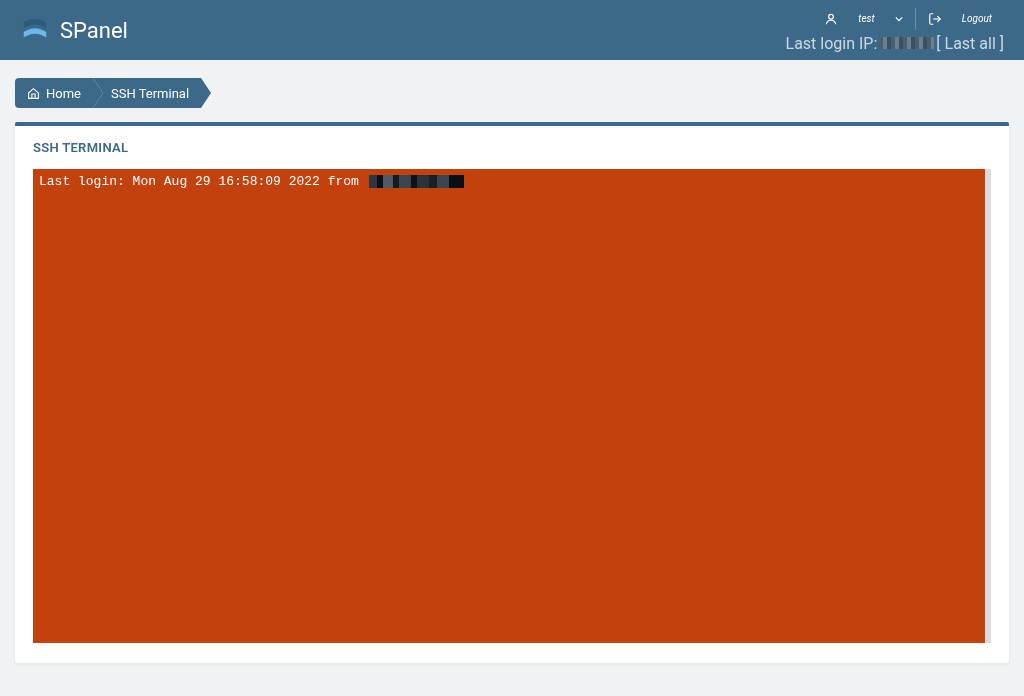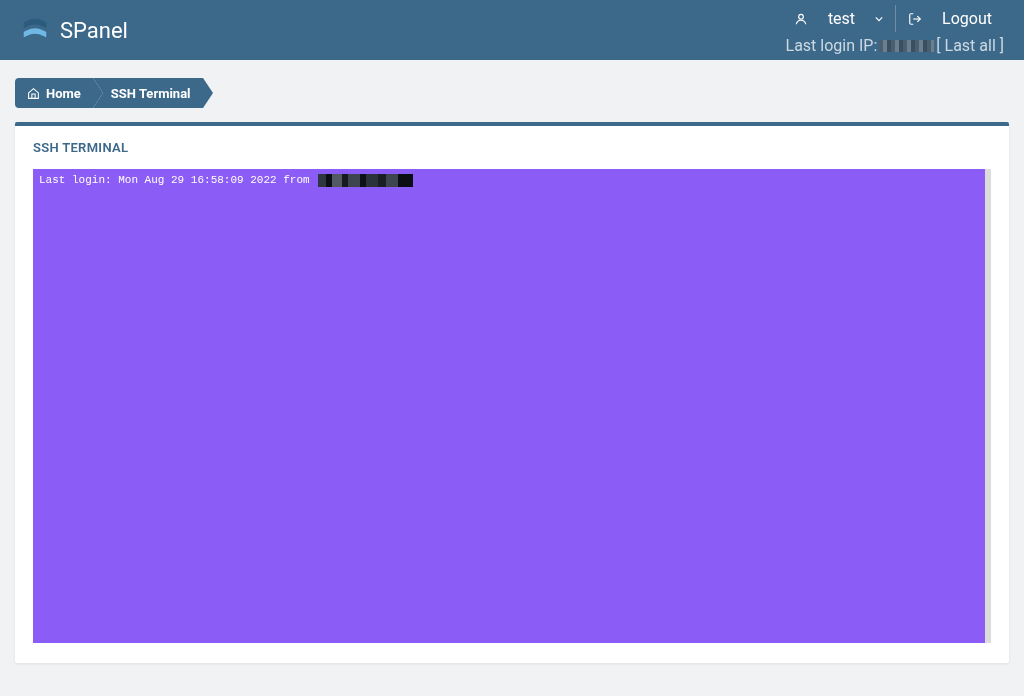--- a/index.html
+++ b/index.html
@@ -43,23 +43,24 @@
     .header-actions {
       display: flex;
       align-items: center;
       gap: 0;
     }
     .user-btn, .logout-btn {
       display: flex;
       align-items: center;
       gap: 20px;
       color: #fff;
-      font-size: 16px;
+      font-size: 10px;
       padding: 4px 12px;
       cursor: pointer;
+      font-style: italic;
     }
     .user-btn {
       border-right: 1px solid rgba(255,255,255,0.25);
     }
     .last-login {
       font-size: 16px;
       color: #cdd9e2;
       display: flex;
       align-items: center;
       gap: 2px;
@@ -70,21 +71,20 @@
       background: repeating-linear-gradient(90deg,#4a5f70 0,#4a5f70 4px,#6a7f90 4px,#6a7f90 8px,#3a4f60 8px,#3a4f60 12px);
       filter: blur(0.4px);
       display: inline-block;
     }
     .view-all {
       color: #cdd9e2;
       cursor: pointer;
     }
     .breadcrumb-wrap {
       padding: 18px 15px 14px 15px;
-      font-weight: bold;
     }
     .breadcrumb {
       display: flex;
       align-items: center;
     }
     .crumb {
       background: #3c6889;
       color: #fff;
       height: 30px;
       display: flex;
@@ -130,24 +130,24 @@
       font-size: 13px;
       font-weight: 600;
       color: #3c6889;
       text-transform: uppercase;
       letter-spacing: 0.3px;
     }
     .terminal-wrap {
       padding: 0 18px 20px 18px;
     }
     .terminal {
-      background: #8b5cf6;
+      background: #c2410c;
       color: #fff;
       font-family: "Courier New", Courier, monospace;
-      font-size: 11px;
+      font-size: 13px;
       line-height: 1.35;
       height: 474px;
       padding: 4px 6px;
       position: relative;
       border-right: 6px solid #dcdcdc;
     }
     .term-line1 {
       display: flex;
       align-items: center;
       flex-wrap: nowrap;

